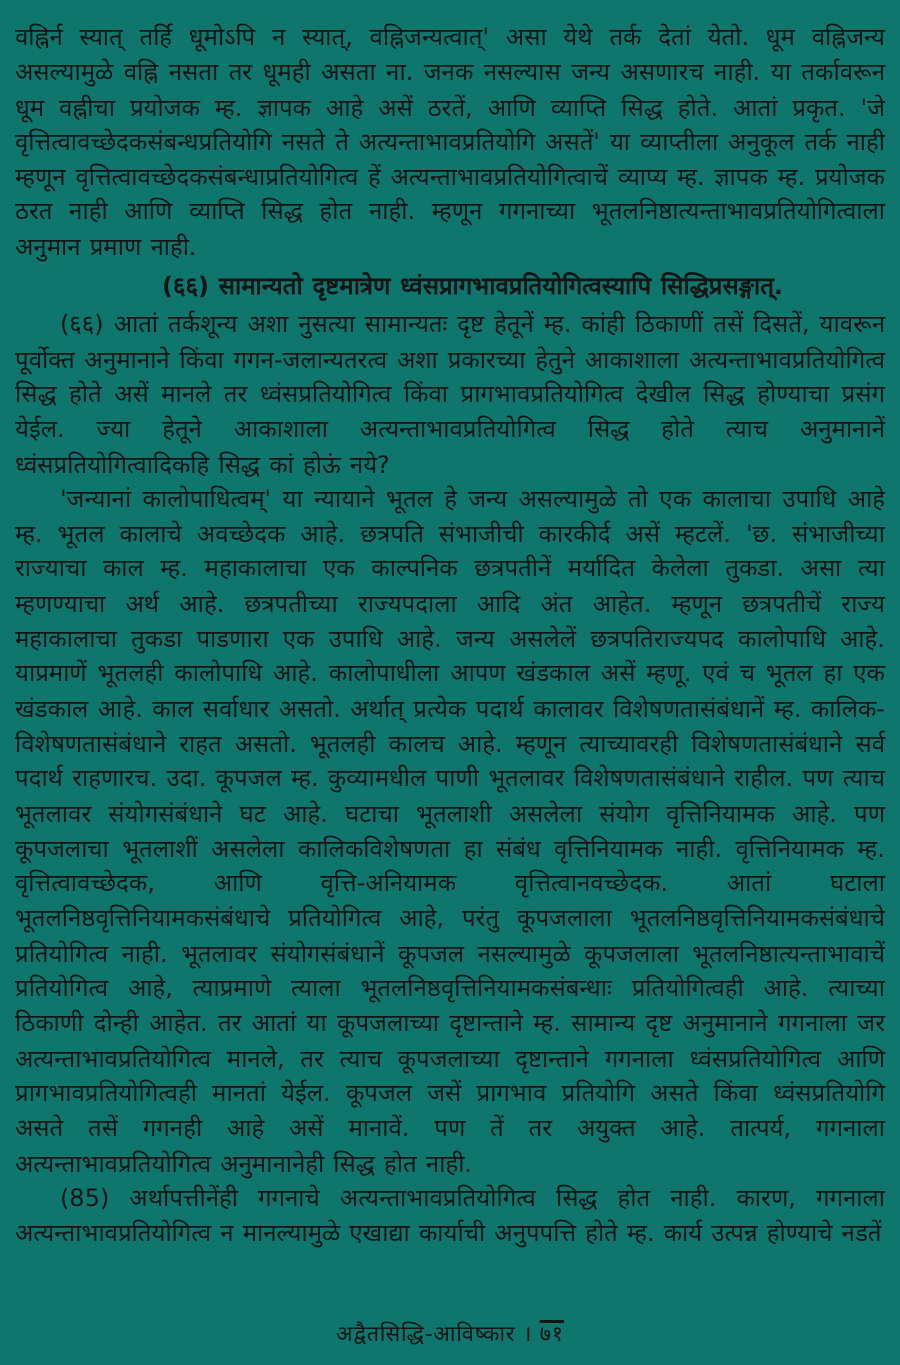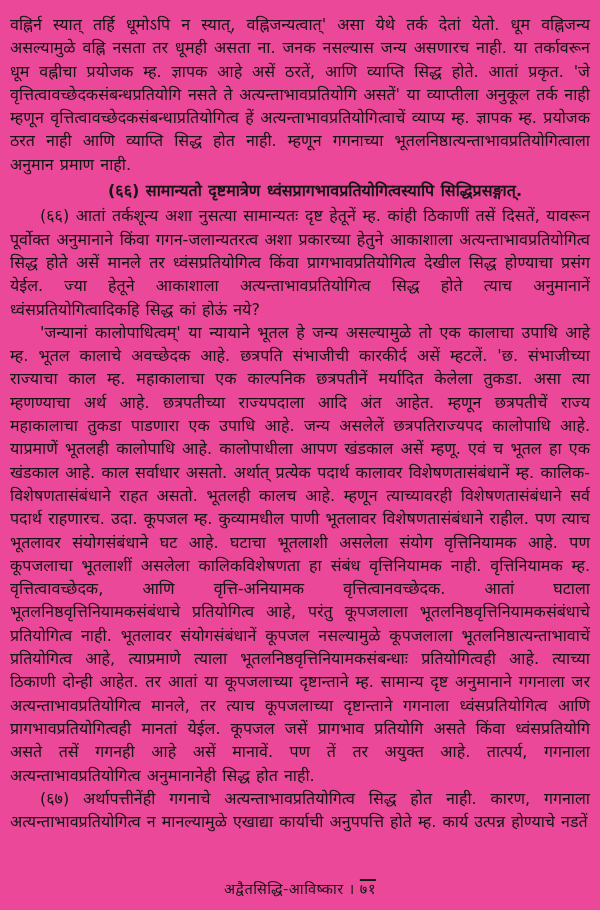--- a/index.html
+++ b/index.html
@@ -14,21 +14,21 @@
     color: #151515;
   }
   .page {
     box-sizing: border-box;
     width: 600px;
     height: 910px;
     padding: 13px 10px 8px 10px;
     display: flex;
     flex-direction: column;
     overflow: hidden;
-    background: #ec4899;
+    background: #0f766e;
   }
   .textblock {
     font-size: 16px;
     line-height: 23.3px;
     text-align: justify;
     letter-spacing: 0;
     word-spacing: 1px;
   }
   p.body-para {
     margin: 0;
@@ -66,21 +66,21 @@
 
     <p class="body-para">वह्निर्न स्यात् तर्हि धूमोऽपि न स्यात्, वह्निजन्यत्वात्' असा येथे तर्क देतां येतो. धूम वह्निजन्य असल्यामुळे वह्नि नसता तर धूमही असता ना. जनक नसल्यास जन्य असणारच नाही. या तर्कावरून धूम वह्नीचा प्रयोजक म्ह. ज्ञापक आहे असें ठरतें, आणि व्याप्ति सिद्ध होते. आतां प्रकृत. 'जे वृत्तित्वावच्छेदकसंबन्धप्रतियोगि नसते ते अत्यन्ताभावप्रतियोगि असतें' या व्याप्तीला अनुकूल तर्क नाही म्हणून वृत्तित्वावच्छेदकसंबन्धाप्रतियोगित्व हें अत्यन्ताभावप्रतियोगित्वाचें व्याप्य म्ह. ज्ञापक म्ह. प्रयोजक ठरत नाही आणि व्याप्ति सिद्ध होत नाही. म्हणून गगनाच्या भूतलनिष्ठात्यन्ताभावप्रतियोगित्वाला अनुमान प्रमाण नाही.</p>
 
     <p class="section-heading">(६६) सामान्यतो दृष्टमात्रेण ध्वंसप्रागभावप्रतियोगित्वस्यापि सिद्धिप्रसङ्गात्.</p>
 
     <p class="body-para indent">(६६) आतां तर्कशून्य अशा नुसत्या सामान्यतः दृष्ट हेतूनें म्ह. कांही ठिकाणीं तसें दिसतें, यावरून पूर्वोक्त अनुमानाने किंवा गगन-जलान्यतरत्व अशा प्रकारच्या हेतुने आकाशाला अत्यन्ताभावप्रतियोगित्व सिद्ध होते असें मानले तर ध्वंसप्रतियोगित्व किंवा प्रागभावप्रतियोगित्व देखील सिद्ध होण्याचा प्रसंग येईल. ज्या हेतूने आकाशाला अत्यन्ताभावप्रतियोगित्व सिद्ध होते त्याच अनुमानानें ध्वंसप्रतियोगित्वादिकहि सिद्ध कां होऊं नये?</p>
 
     <p class="body-para indent">'जन्यानां कालोपाधित्वम्' या न्यायाने भूतल हे जन्य असल्यामुळे तो एक कालाचा उपाधि आहे म्ह. भूतल कालाचे अवच्छेदक आहे. छत्रपति संभाजीची कारकीर्द असें म्हटलें. 'छ. संभाजीच्या राज्याचा काल म्ह. महाकालाचा एक काल्पनिक छत्रपतीनें मर्यादित केलेला तुकडा. असा त्या म्हणण्याचा अर्थ आहे. छत्रपतीच्या राज्यपदाला आदि अंत आहेत. म्हणून छत्रपतीचें राज्य महाकालाचा तुकडा पाडणारा एक उपाधि आहे. जन्य असलेलें छत्रपतिराज्यपद कालोपाधि आहे. याप्रमाणें भूतलही कालोपाधि आहे. कालोपाधीला आपण खंडकाल असें म्हणू. एवं च भूतल हा एक खंडकाल आहे. काल सर्वाधार असतो. अर्थात् प्रत्येक पदार्थ कालावर विशेषणतासंबंधानें म्ह. कालिक-विशेषणतासंबंधाने राहत असतो. भूतलही कालच आहे. म्हणून त्याच्यावरही विशेषणतासंबंधाने सर्व पदार्थ राहणारच. उदा. कूपजल म्ह. कुव्यामधील पाणी भूतलावर विशेषणतासंबंधाने राहील. पण त्याच भूतलावर संयोगसंबंधाने घट आहे. घटाचा भूतलाशी असलेला संयोग वृत्तिनियामक आहे. पण कूपजलाचा भूतलाशीं असलेला कालिकविशेषणता हा संबंध वृत्तिनियामक नाही. वृत्तिनियामक म्ह. वृत्तित्वावच्छेदक, आणि वृत्ति-अनियामक वृत्तित्वानवच्छेदक. आतां घटाला भूतलनिष्ठवृत्तिनियामकसंबंधाचे प्रतियोगित्व आहे, परंतु कूपजलाला भूतलनिष्ठवृत्तिनियामकसंबंधाचे प्रतियोगित्व नाही. भूतलावर संयोगसंबंधानें कूपजल नसल्यामुळे कूपजलाला भूतलनिष्ठात्यन्ताभावाचें प्रतियोगित्व आहे, त्याप्रमाणे त्याला भूतलनिष्ठवृत्तिनियामकसंबन्धाः प्रतियोगित्वही आहे. त्याच्या ठिकाणी दोन्ही आहेत. तर आतां या कूपजलाच्या दृष्टान्ताने म्ह. सामान्य दृष्ट अनुमानाने गगनाला जर अत्यन्ताभावप्रतियोगित्व मानले, तर त्याच कूपजलाच्या दृष्टान्ताने गगनाला ध्वंसप्रतियोगित्व आणि प्रागभावप्रतियोगित्वही मानतां येईल. कूपजल जसें प्रागभाव प्रतियोगि असते किंवा ध्वंसप्रतियोगि असते तसें गगनही आहे असें मानावें. पण तें तर अयुक्त आहे. तात्पर्य, गगनाला अत्यन्ताभावप्रतियोगित्व अनुमानानेही सिद्ध होत नाही.</p>
 
 
-    <p class="body-para indent">(६७) अर्थापत्तीनेंही गगनाचे अत्यन्ताभावप्रतियोगित्व सिद्ध होत नाही. कारण, गगनाला अत्यन्ताभावप्रतियोगित्व न मानल्यामुळे एखाद्या कार्याची अनुपपत्ति होते म्ह. कार्य उत्पन्न होण्याचे नडतें</p>
+    <p class="body-para indent">(85) अर्थापत्तीनेंही गगनाचे अत्यन्ताभावप्रतियोगित्व सिद्ध होत नाही. कारण, गगनाला अत्यन्ताभावप्रतियोगित्व न मानल्यामुळे एखाद्या कार्याची अनुपपत्ति होते म्ह. कार्य उत्पन्न होण्याचे नडतें</p>
 
   </div>
 
   <div class="footer">
     <span>अद्वैतसिद्धि-आविष्कार</span>
     <span>।</span>
     <span class="pagenum">७१</span>
   </div>
 </div>
 

